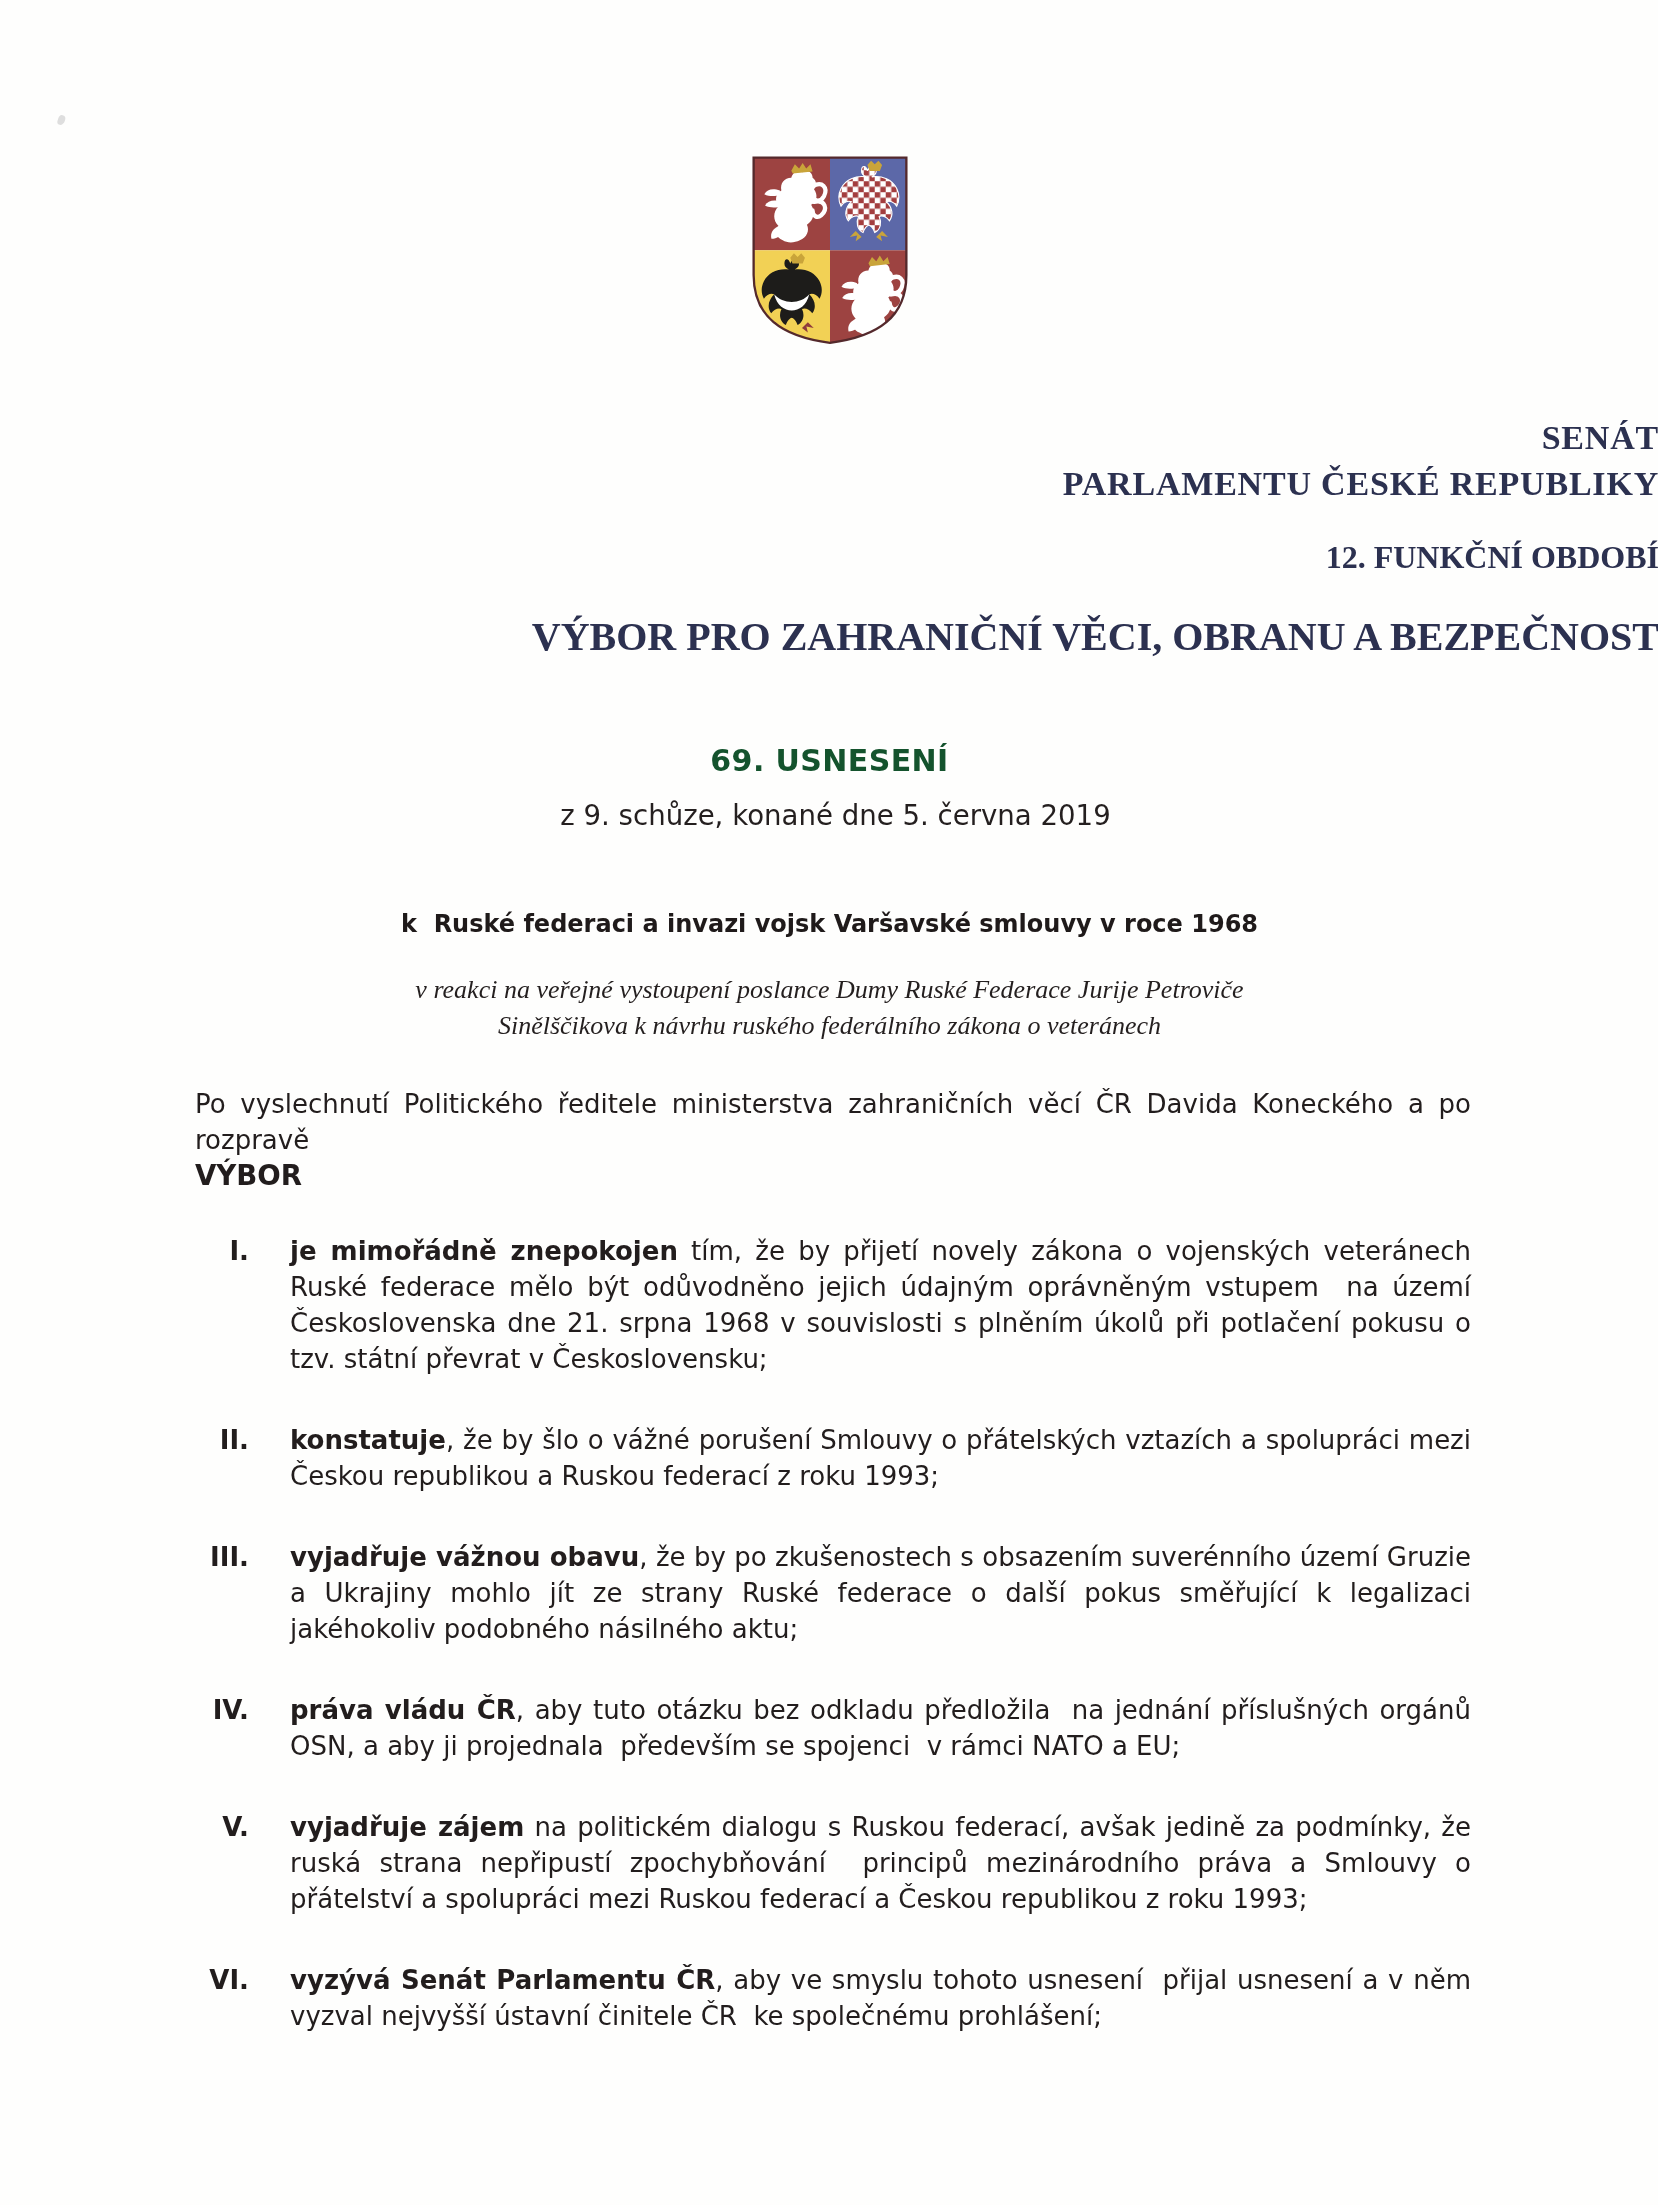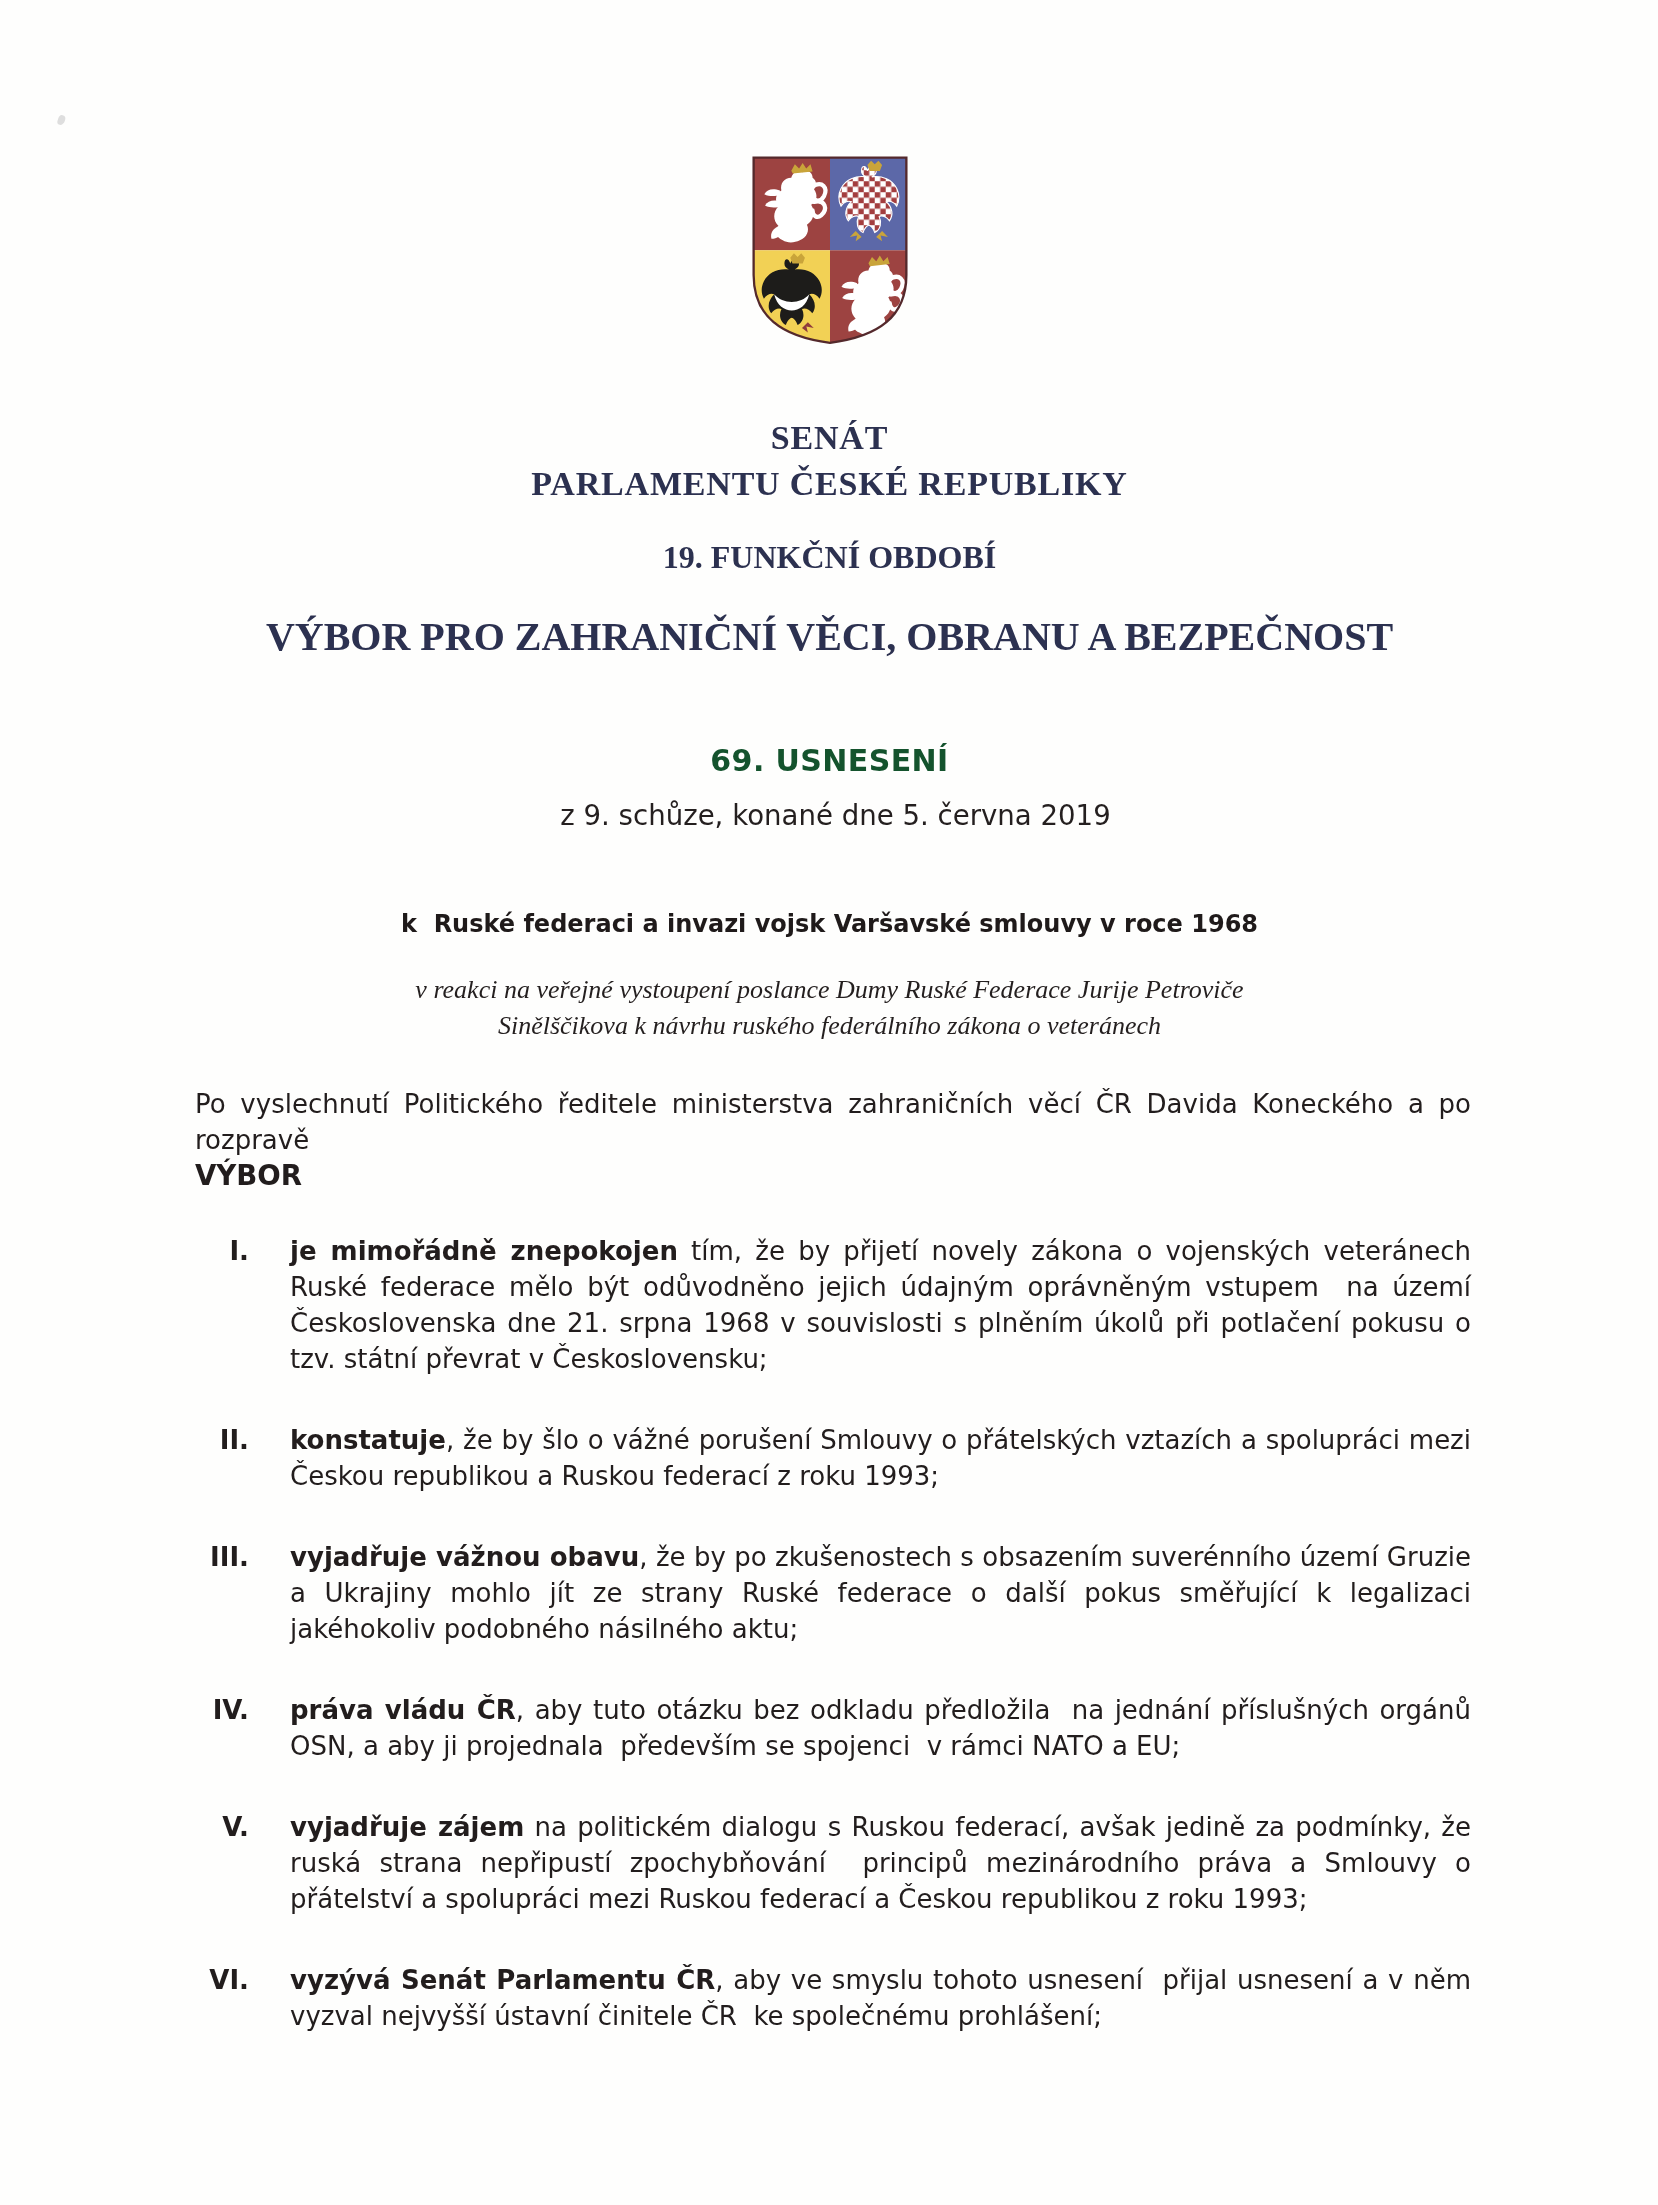--- a/index.html
+++ b/index.html
@@ -18,20 +18,21 @@
     position:absolute;left:58px;top:115px;width:6.5px;height:9.7px;
     background:#b9b9b9;opacity:.45;border-radius:50% 50% 60% 40%;
     transform:rotate(18deg);
   }
   .center{text-align:center;}
   .coa-wrap{padding-top:150px;text-align:center;}
   .h-serif{
     font-family:"Liberation Serif","DejaVu Serif",serif;
     font-weight:bold;
     color:#2c3150;
+    text-align:right;
   }
   .h1{font-size:34px;margin-top:65px;letter-spacing:0.8px;line-height:41px;}
   .h2{font-size:34px;margin-top:4.9px;letter-spacing:0.8px;line-height:41px;}
   .h3{font-size:32px;margin-top:34px;line-height:39px;}
   .h4{font-size:40px;margin-top:40px;line-height:39px;}
   .res-title{font-size:30px;font-weight:bold;margin-top:87px;color:#14532d;letter-spacing:0.4px;}
   .res-session{font-size:27.6px;margin-top:21px;color:#241f1f;padding-left:12px;}
   .subject{font-size:24px;font-weight:bold;margin-top:78px;color:#1f1a1a;white-space:pre-wrap;}
   .note{font-size:26px;font-style:italic;margin-top:34px;line-height:36px;color:#241f1f;font-family:Liberation Serif, serif;}
   .doc-body{margin:0 188px 0 195px;font-size:26px;line-height:36px;}
@@ -102,21 +103,21 @@
         </g>
 
         <use href="#lion" transform="translate(107,130) scale(0.92)"></use>
       </g>
       <path d="M6,6 H204 V158 C204,212 168,238 105,246 C42,238 6,212 6,158 Z" fill="none" stroke="#54292c" stroke-width="3"></path>
     </svg>
   </div>
 
   <div class="center h-serif h1">SENÁT</div>
   <div class="center h-serif h2">PARLAMENTU ČESKÉ REPUBLIKY</div>
-  <div class="center h-serif h3">19. FUNKČNÍ OBDOBÍ</div>
+  <div class="center h-serif h3">12. FUNKČNÍ OBDOBÍ</div>
   <div class="center h-serif h4">VÝBOR PRO ZAHRANIČNÍ VĚCI, OBRANU A BEZPEČNOST</div>
 
   <div class="center res-title">69. USNESENÍ</div>
   <div class="center res-session">z 9. schůze, konané dne 5. června 2019</div>
 
   <div class="center subject">k  Ruské federaci a invazi vojsk Varšavské smlouvy v roce 1968</div>
   <div class="center note">
     <div>v reakci na veřejné vystoupení poslance Dumy Ruské Federace Jurije Petroviče</div>
     <div>Sinělščikova k návrhu ruského federálního zákona o veteránech</div>
   </div>

